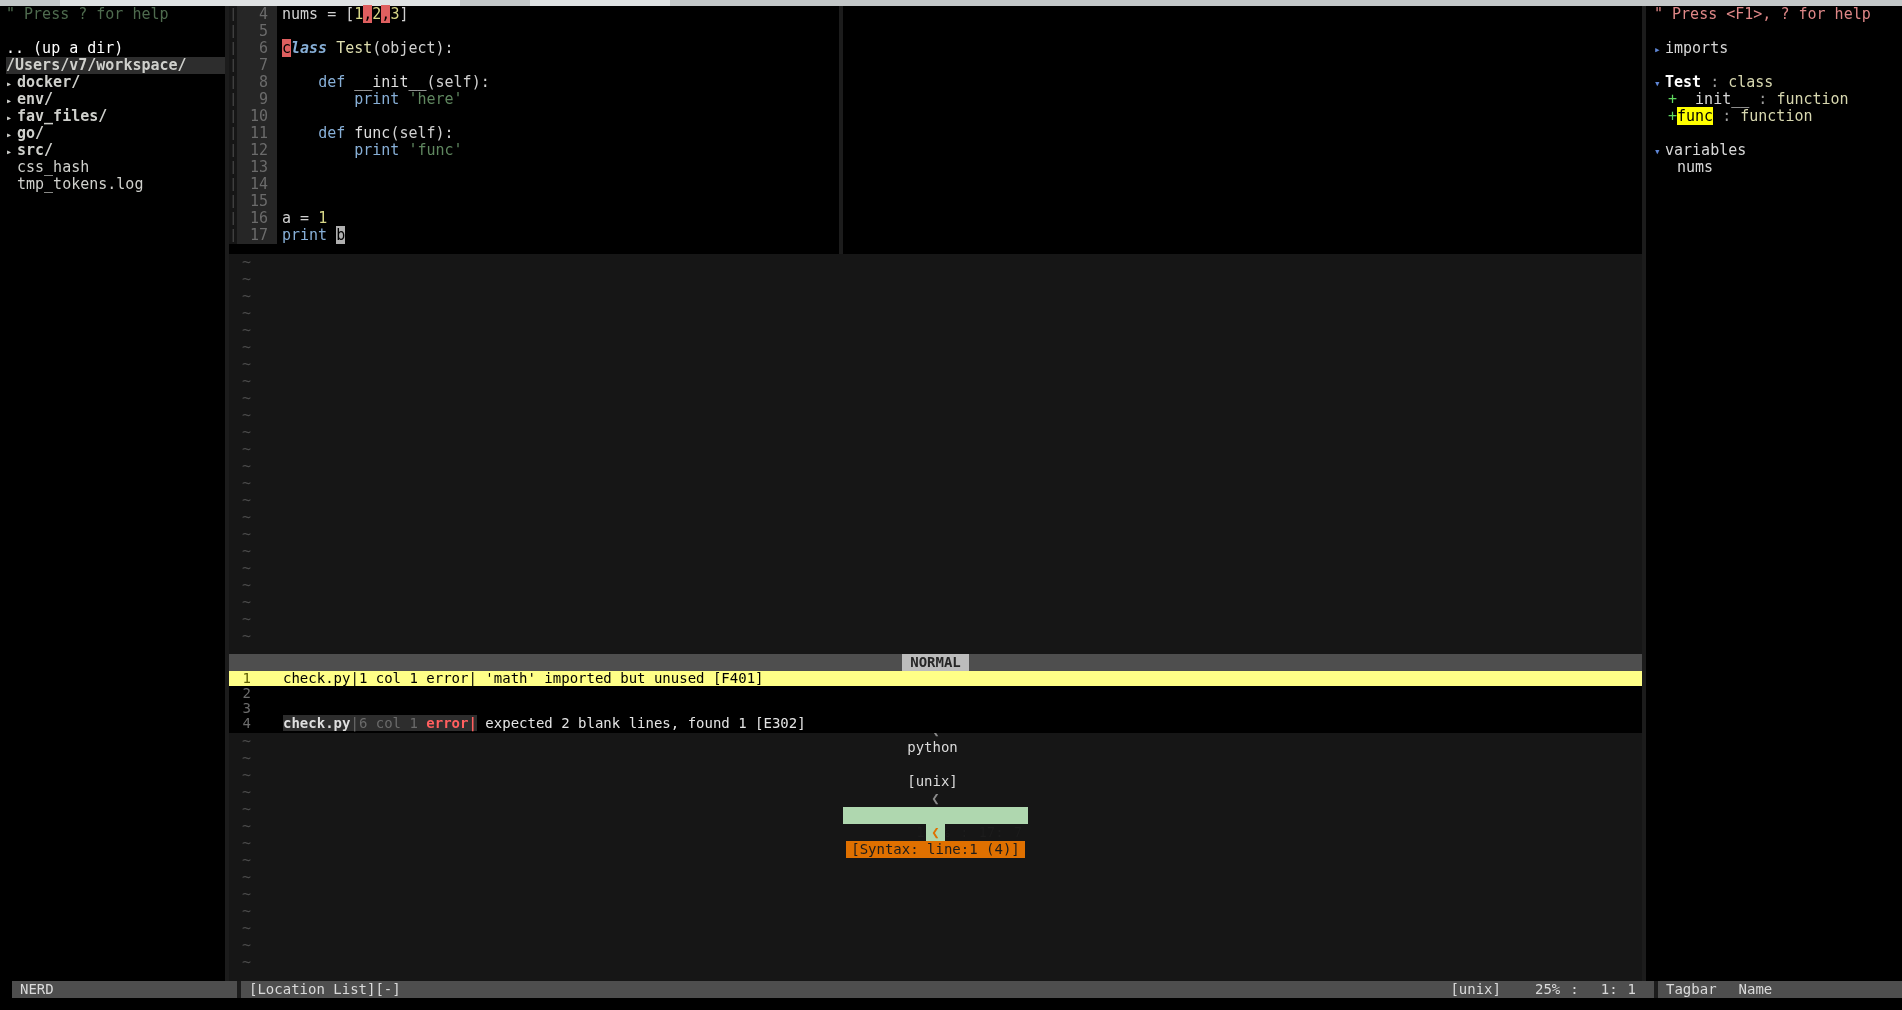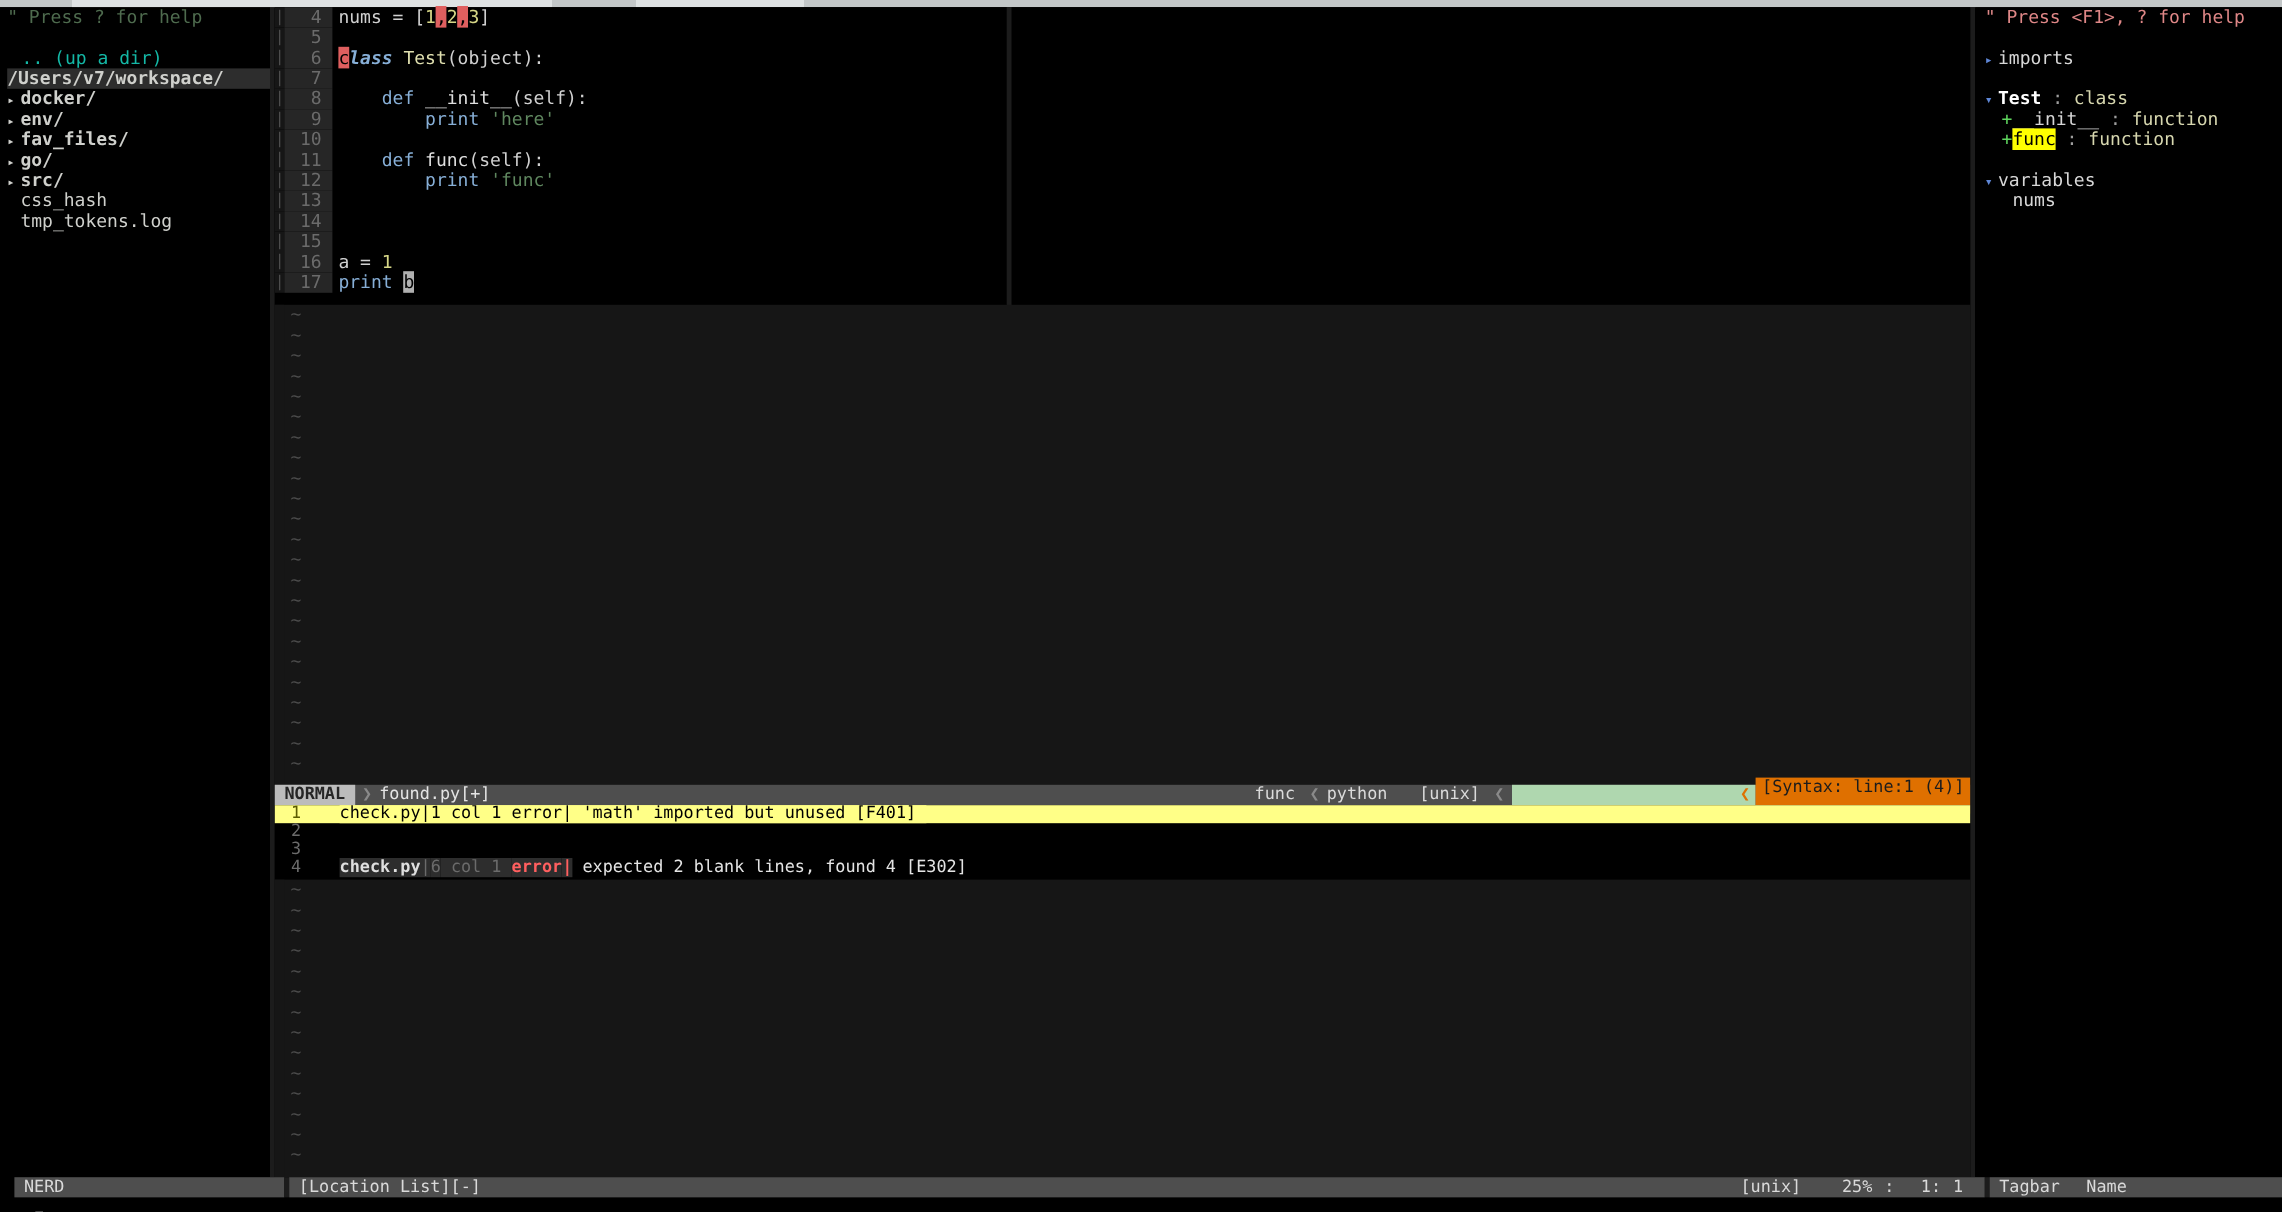--- a/index.html
+++ b/index.html
@@ -13,21 +13,21 @@
   
   #chrome{position:absolute;left:0;top:0;width:1902px;height:6px;background:#c3c7c8;}
   #chrome .tabstub{position:absolute;top:0;height:6px;background:#dfe2e3;}
   
   #root{position:absolute;left:0;top:6px;width:1902px;height:975px;}
   .pane{position:absolute;}
   
   #nerdtree{left:0;top:0;width:225px;height:975px;background:#000;padding:0 0 0 6px;box-sizing:border-box;}
   #nerdtree .row{height:17px;line-height:17px;white-space:pre;}
   .nt-help{color:#4e6b4e;}
-  .nt-updir{color:#14b8a6;margin-left:12px;}
+  .nt-updir{color:#ffffff;}
   .nt-cwd{color:#cfd0cc;background:#2d2d2d;display:block;width:219px;font-weight:bold;}
   .nt-dir{color:#cfd0cc;font-weight:bold;}
   .nt-file{color:#cfd0cc;}
   .nt-arrow{color:#cfd0cc;display:inline-block;width:11px;font-size:10px;}
   .nt-indent{display:inline-block;width:11px;}
   
   .vsep{position:absolute;top:0;width:4px;height:975px;background:#1c1c1c;}
   
   #editor{left:229px;top:0;width:1413px;height:975px;background:#161616;}
   .codepane{position:absolute;top:0;background:#000;}
@@ -49,21 +49,21 @@
   .s-plain{color:#d0d0d0;}
   .s-err{background:#df5f5f;color:#000;}
   .cursor{background:#b0b0b0;color:#000;}
   
   .tilde-col{position:absolute;white-space:pre;color:#4a4a4a;}
   .tilde-col .t{height:17px;line-height:17px;padding-left:5px;}
   .tfold{position:absolute;width:8px;background:#161616;}
   
   #statusline{position:absolute;left:0;top:648px;width:1413px;height:17px;
      display:flex;align-items:center;background:#4e4e4e;color:#dadada;
-     font-size:14px;line-height:17px;white-space:pre;}
+     font-size:14px;line-height:17px;white-space:pre;flex-direction:column;}
   .sl-mode{background:#bcbcbc;color:#262626;padding:0 8px;height:17px;font-weight:bold;}
   .sl-sep{color:#8a8a8a;padding:0 6px;}
   .sl-file{color:#e4e4e4;}
   .sl-spacer{flex:1;}
   .sl-ft{color:#dadada;padding-right:6px;}
   .sl-pct{background:#afd7af;color:#1c1c1c;padding:0 6px;height:17px;}
   .sl-syntax{background:#df7000;color:#1c1c1c;padding:0 5px;height:30px;font-weight:normal;}
   
   #loclist{position:absolute;left:0;top:665px;width:1413px;height:62px;background:#000;}
   .ll-row{height:15px;line-height:15px;white-space:pre;font-size:14px;display:flex;}
@@ -172,21 +172,21 @@
         <span>100%</span><span style="padding:0 10px;">:</span><span>17:</span><span style="padding-left:10px;">7</span>
       </span>
       <span class="sl-sep" style="background:#afd7af;color:#df7000;padding:0 5px;height:17px;">❮</span>
       <span class="sl-syntax">[Syntax: line:1 (4)]</span>
     </div>
 
     <div id="loclist">
         <div class="ll-row sel"><span class="ll-num">1</span><span class="ll-body"><span class="ll-file">check.py</span><span class="ll-line">|</span><span class="ll-line">1</span><span class="ll-line"> col 1 </span><span class="ll-err">error</span><span class="ll-err">|</span><span class="ll-msg"> 'math' imported but unused [F401]</span></span></div>
         <div class="ll-row"><span class="ll-num">2</span></div>
         <div class="ll-row"><span class="ll-num">3</span></div>
-        <div class="ll-row"><span class="ll-num">4</span><span class="ll-body"><span class="ll-file">check.py</span><span class="ll-line">|</span><span class="ll-line">6</span><span class="ll-line"> col 1 </span><span class="ll-err">error</span><span class="ll-err">|</span><span class="ll-msg"> expected 2 blank lines, found 4 [E302]</span></span></div>
+        <div class="ll-row"><span class="ll-num">4</span><span class="ll-body"><span class="ll-file">check.py</span><span class="ll-line">|</span><span class="ll-line">6</span><span class="ll-line"> col 1 </span><span class="ll-err">error</span><span class="ll-err">|</span><span class="ll-msg"> expected 2 blank lines, found 1 [E302]</span></span></div>
       </div>
 
     <div class="tfold" style="left:0;top:727px;height:248px;"></div>
     <div class="tilde-col" style="left:8px;top:727px;" id="filler-bottom"><div class="t">~</div><div class="t">~</div><div class="t">~</div><div class="t">~</div><div class="t">~</div><div class="t">~</div><div class="t">~</div><div class="t">~</div><div class="t">~</div><div class="t">~</div><div class="t">~</div><div class="t">~</div><div class="t">~</div><div class="t">~</div></div>
   </div>
 
   <div class="vsep" style="left:1642px;"></div>
 
   <div class="pane" id="tagbar">
     <div class="row tb-help">" Press &lt;F1&gt;, ? for help</div>

